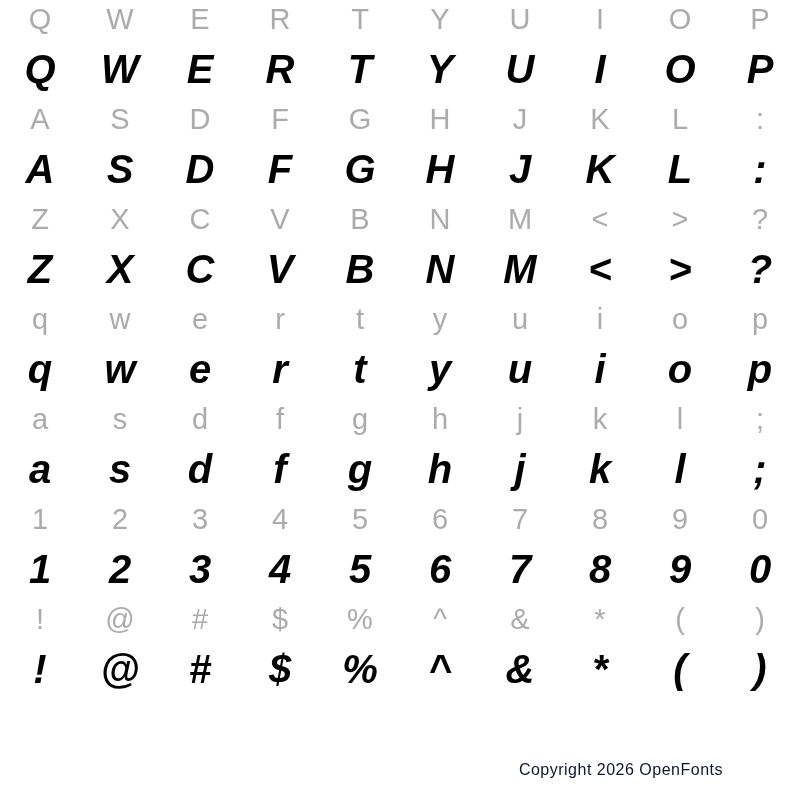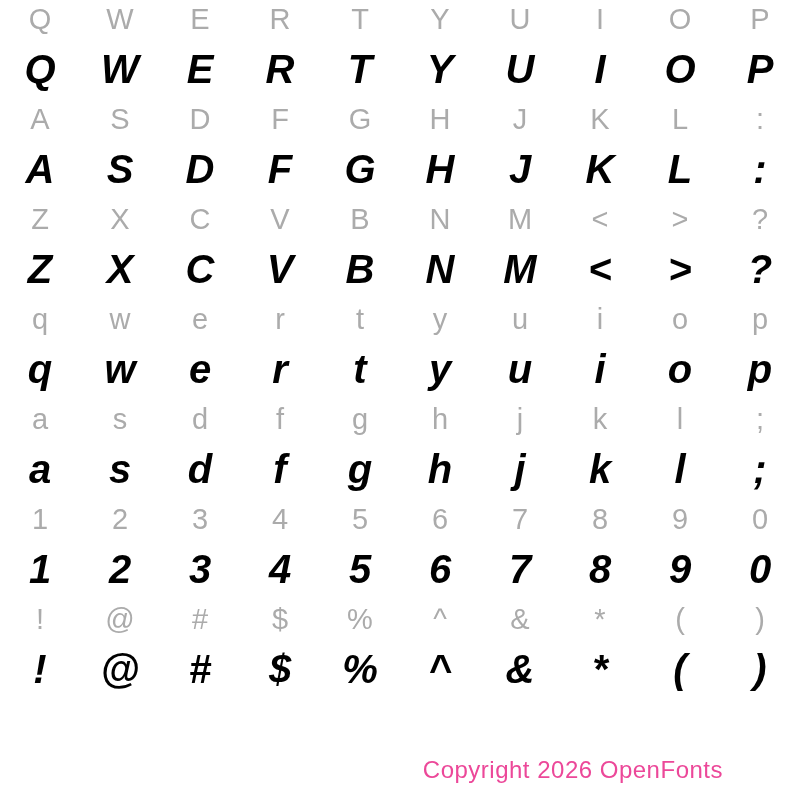--- a/index.html
+++ b/index.html
@@ -34,23 +34,23 @@
     color: #000000;
     font-size: 40px;
     font-weight: 700;
     font-style: italic;
   }
 
   .footer-copyright {
     position: absolute;
     top: 756px;
     right: 77px;
-    font-size: 24px;
+    font-size: 16px;
     line-height: 28px;
-    color: #ec4899;
+    color: #0f172a;
     letter-spacing: 0.5px;
   }
 </style>
 </head>
 <body>
 
 <div class="specimen" id="glyph-grid">
     <div class="glyph-row muted">
       <span class="glyph-cell">Q</span>
       <span class="glyph-cell">W</span>

